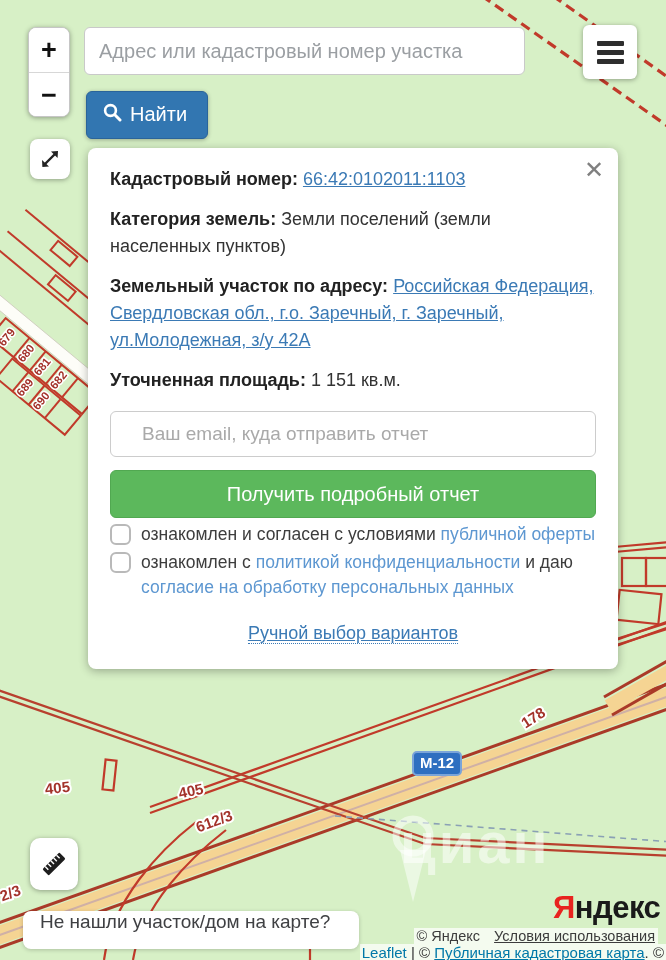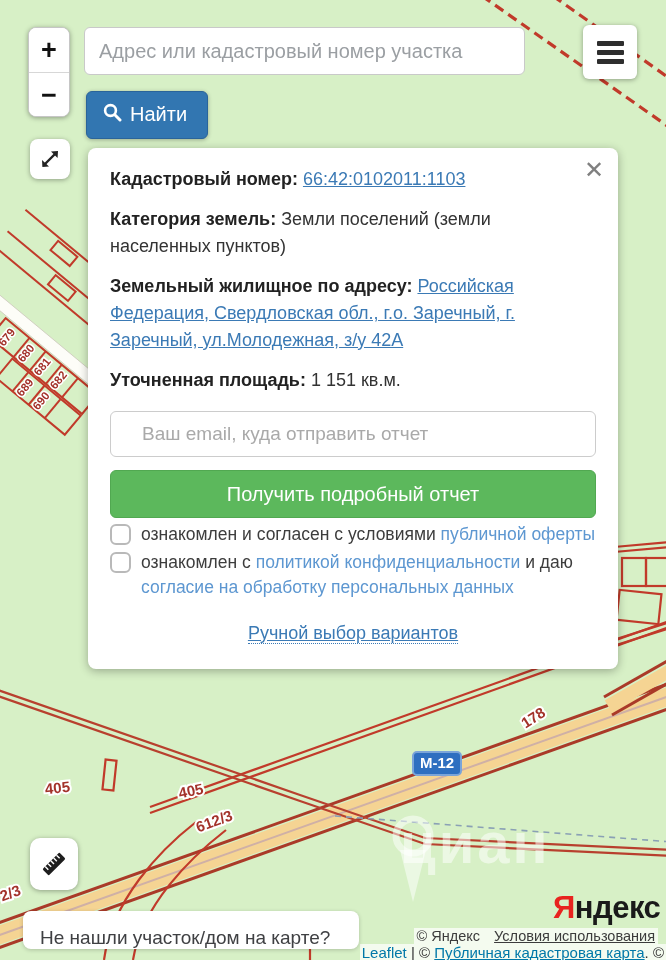--- a/index.html
+++ b/index.html
@@ -57,21 +57,21 @@
   .chk-box { flex:0 0 auto; width:21px; height:21px; border:2px solid #b9b9b9; border-radius:6px;
              margin:2px 10px 0 0; background:#fff; cursor:pointer; }
   .chk-row a { color:#5d97d1; text-decoration:none; }
   .manual-row { text-align:center; margin:20px 0 8px; }
   .manual-link { color:#3b7ab5; font-size:18px; text-decoration:none;
                  border-bottom:1px dotted #3b7ab5; cursor:pointer; }
 
   
   .bottom-bar { position:absolute; left:23px; top:911px; width:336px; height:38px; z-index:5;
                 background:#fff; border-radius:8px; box-shadow:0 1px 4px rgba(0,0,0,.2);
-                display:flex; align-items:flex-end; padding-left:17px; font-size:19px; color:#3f4043; }
+                display:flex; align-items:flex-start; padding-left:17px; font-size:19px; color:#3f4043; }
   .yandex-logo { position:absolute; left:553px; top:890px; z-index:4; font-size:31px; font-weight:bold;
                  letter-spacing:-0.5px; color:#1a1a1a; }
   .yandex-logo .y-red { color:#e8231f; }
   .attr1 { position:absolute; right:8px; top:928px; z-index:4; font-size:14.5px; color:#3c3c3c;
            background:rgba(255,255,255,.72); padding:0 3px; white-space:nowrap; }
   .attr1 .terms { text-decoration:underline; color:#3c3c3c; cursor:pointer; margin-left:10px; }
   .attr2 { position:absolute; right:0; top:944px; z-index:4; font-size:15px; color:#333;
            background:rgba(255,255,255,.72); padding:0 2px; white-space:nowrap; }
   .attr2 a { color:#0078a8; cursor:pointer; text-decoration:none; }
   .attr2 a.pkk { text-decoration:underline; }
@@ -214,21 +214,21 @@
     <b>Кадастровый номер:</b>
     <a>66:42:0102011:1103</a>
   </div>
 
   <div class="row">
     <b>Категория земель:</b>
     <span>Земли поселений (земли населенных пунктов)</span><br>
   </div>
 
   <div class="row">
-    <b>Земельный жилищное по адресу:</b>
+    <b>Земельный участок по адресу:</b>
     <a>Российская Федерация, Свердловская обл., г.о. Заречный, г. Заречный, ул.Молодежная, з/у 42А</a>
   </div>
 
   <div class="row">
     <b>Уточненная площадь:</b>
     <span>1 151 кв.м.</span>
   </div>
 
   <input class="email-input" type="text" placeholder="Ваш email, куда отправить отчет" style="">
 

